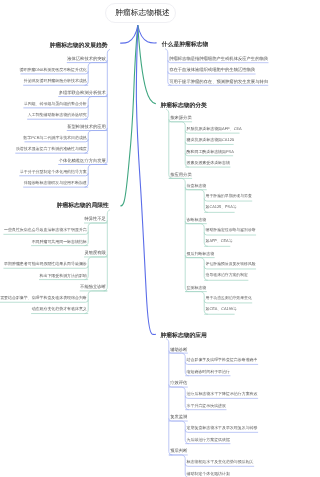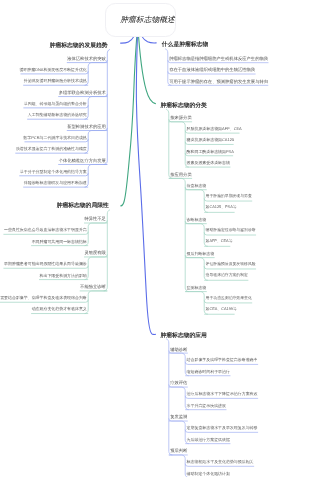--- a/index.html
+++ b/index.html
@@ -4,24 +4,24 @@
 <style>
 html,body{margin:0;padding:0;background:#ffffff;}
 body{width:300px;height:477px;overflow:hidden;position:relative;
   font-family:"Liberation Sans","DejaVu Sans",sans-serif;
   -webkit-font-smoothing:antialiased;
   text-rendering:geometricPrecision;}
 #map{position:absolute;left:0;top:0;width:300px;height:477px;}
 #links{position:absolute;left:0;top:0;width:300px;height:477px;}
 .node{position:absolute;white-space:nowrap;line-height:1;}
 .bh,.d1,.d2,.d3{display:block;}
-.root-box{position:absolute;left:104.6px;top:2.6px;width:71.2px;height:34px;
+.root-box{position:absolute;left:104.6px;top:2.6px;width:71.2px;height:20px;
   box-sizing:border-box;border:0.7px solid #f0f0f4;border-radius:10.3px;
-  background:#fff;display:flex;align-items:center;justify-content:flex-end;
-  padding-left:4.6px;font-style:italic;}
+  background:#fff;display:flex;align-items:center;justify-content:center;
+  padding-left:4.6px;}
 .root-label{font-size:7.7px;color:#171717;letter-spacing:0.1px;position:relative;top:1.2px;}
 .bh{font-size:5.8px;font-weight:700;color:#242424;}
 .d1{font-size:4.3px;color:#4a4a4a;}
 .d2{font-size:3.95px;color:#585858;}
 .d3{font-size:3.85px;color:#5c5c5c;}
 .r {}
 .ra{transform:translateX(-100%);}
 </style>
 </head>
 <body>

